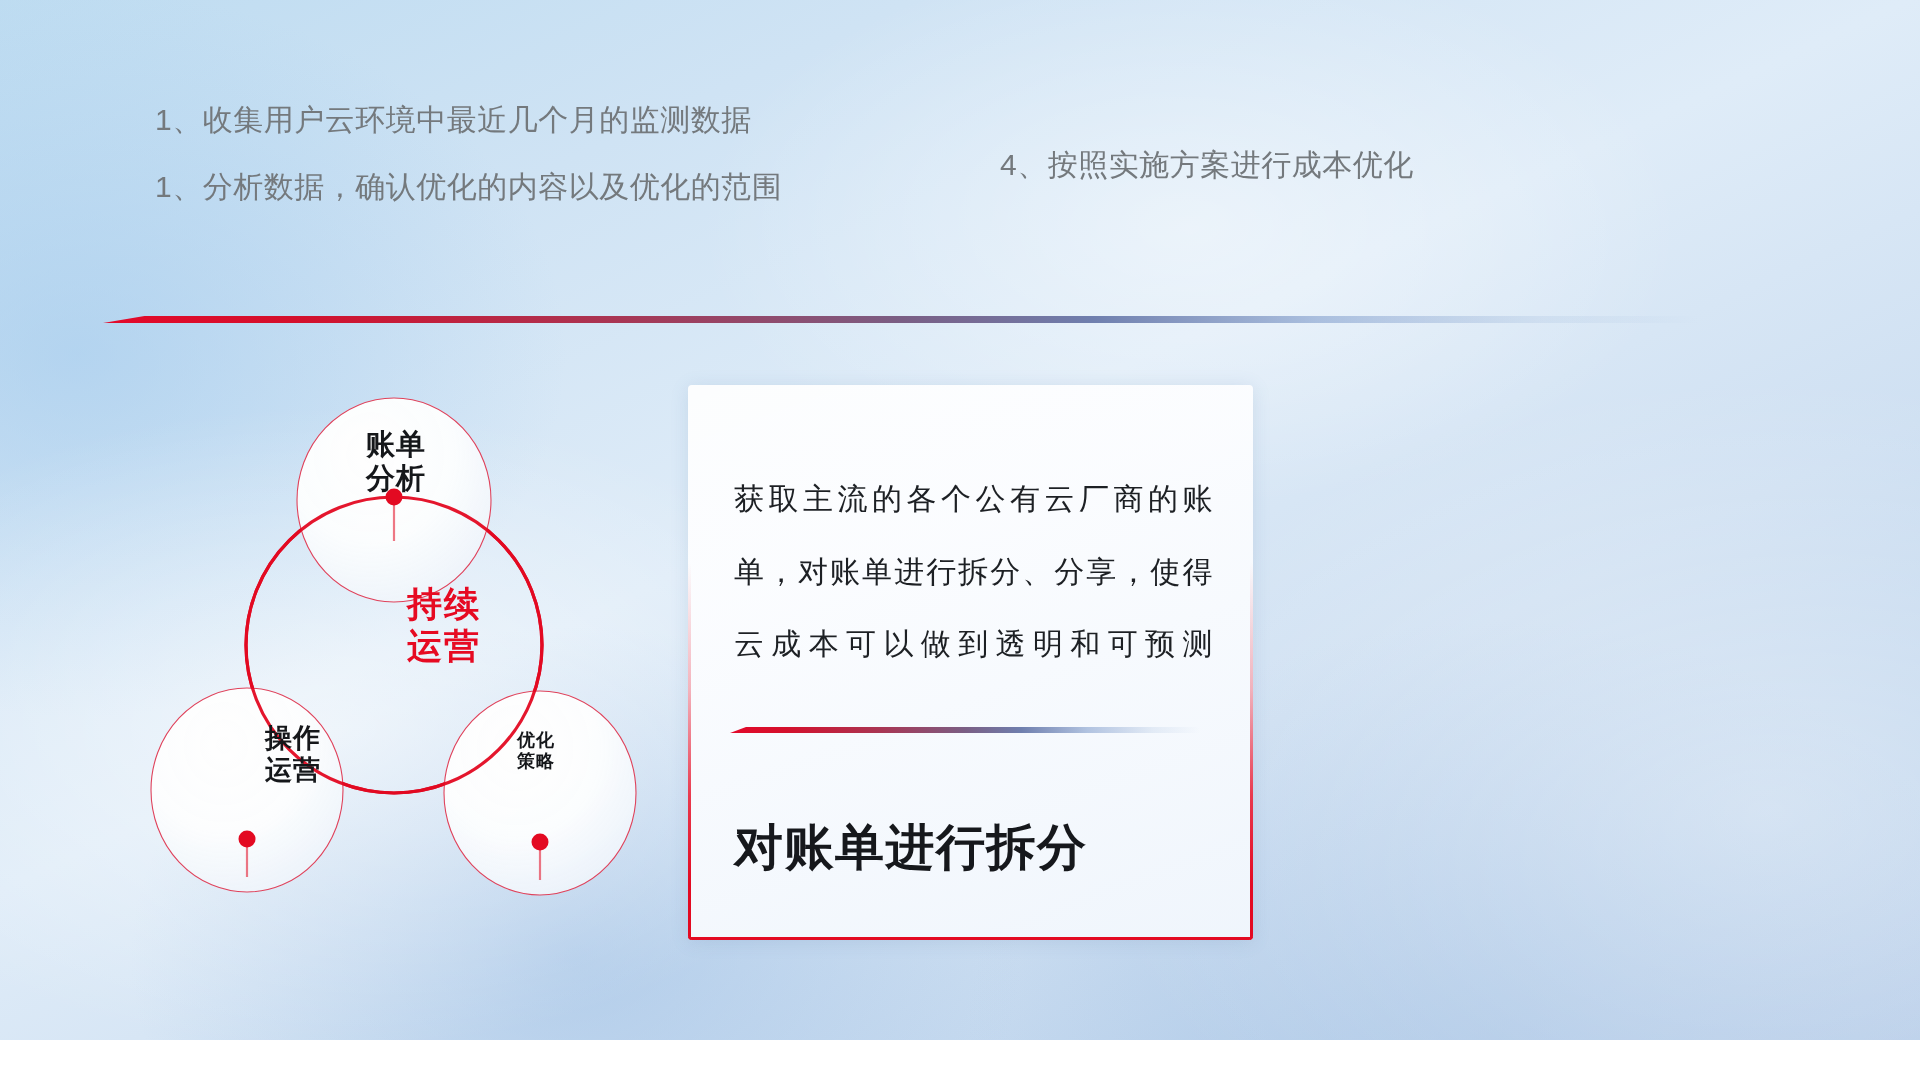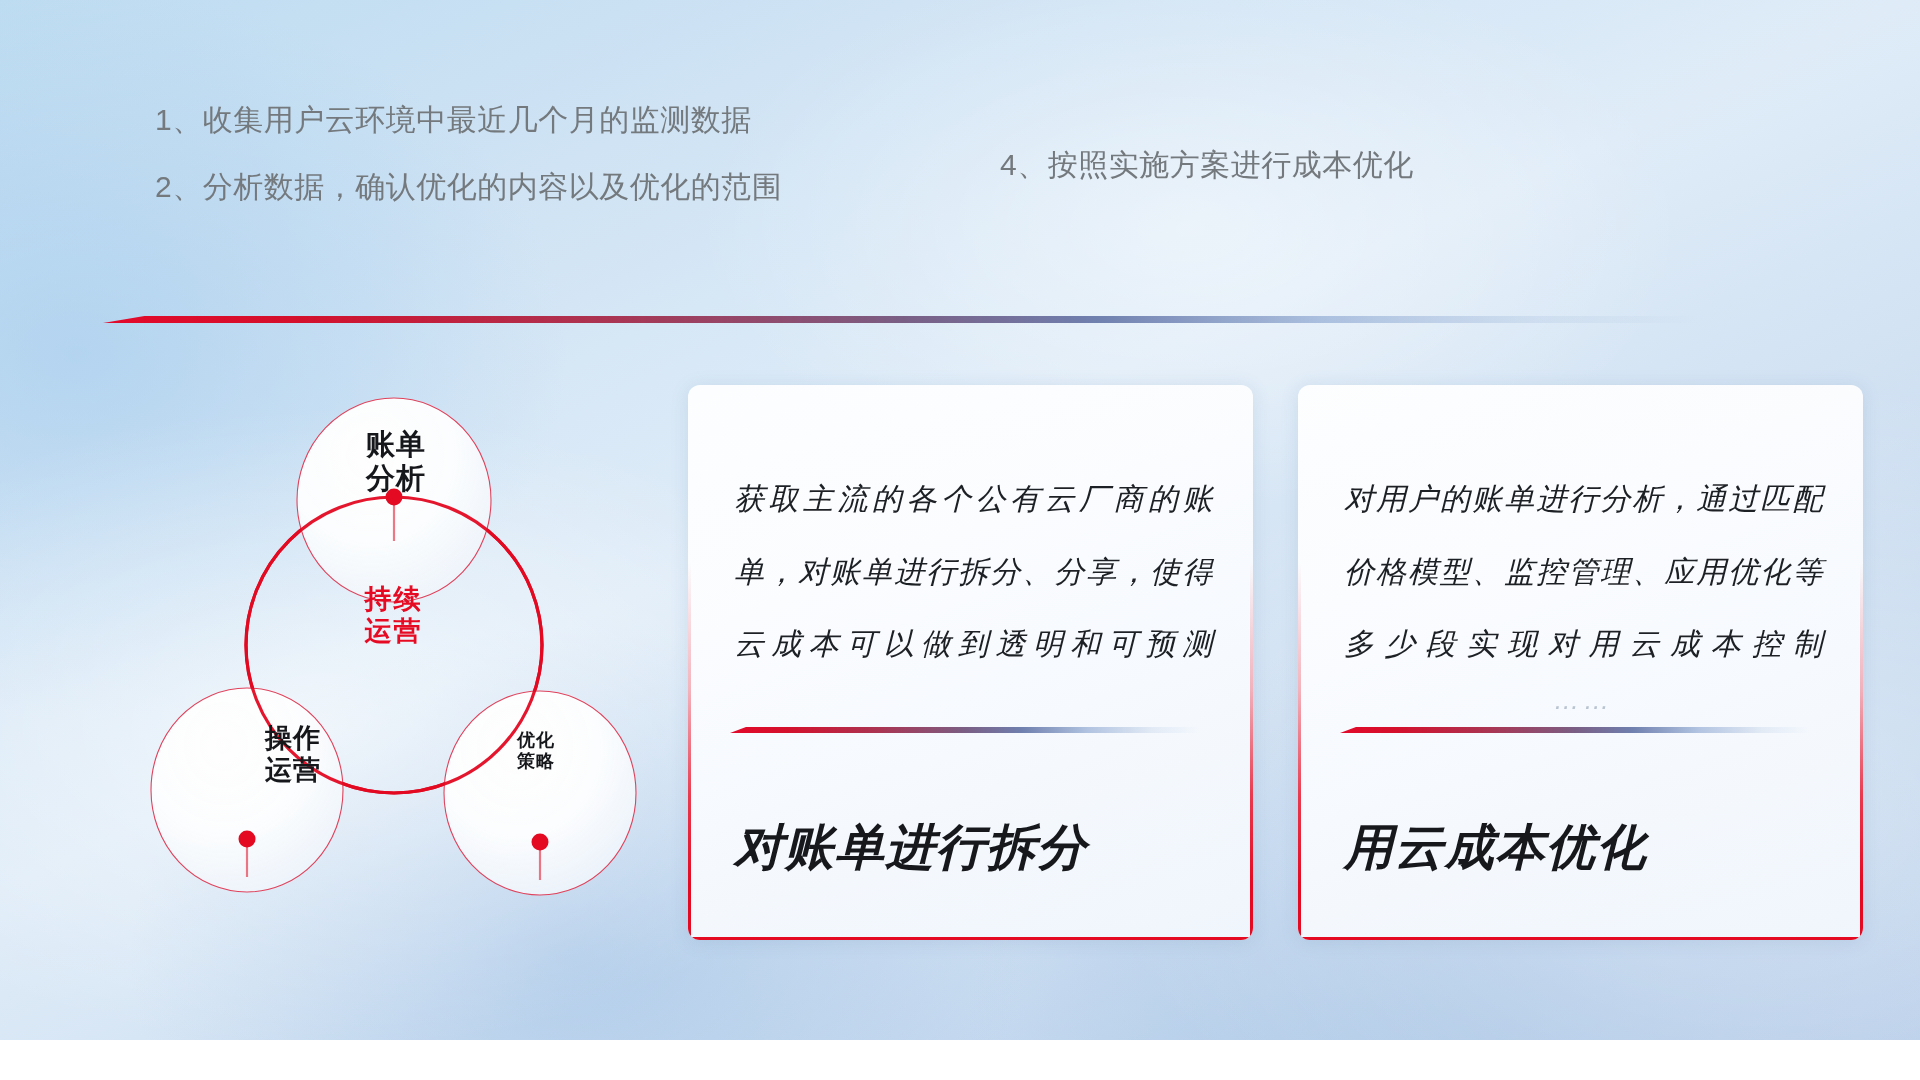--- a/index.html
+++ b/index.html
@@ -84,39 +84,39 @@
     font-weight: 700;
     line-height: 1.18;
     letter-spacing: 1px;
     pointer-events: none;
   }
   #label-top    { left: 205px; top: 82px;  width: 150px; font-size: 29px; }
   #label-left   { left: 55px;  top: 378px; width: 150px; font-size: 27px; text-align: right; }
   #label-right  { left: 345px; top: 385px; width: 150px; font-size: 18px; }
   #label-center {
     left: 190px; top: 238px; width: 175px;
-    font-size: 27px; color: #e60a22; font-weight: 800; line-height: 1.2;
+    font-size: 35px; color: #e60a22; font-weight: 800; line-height: 1.2;
     letter-spacing: 2px;
+    text-align: right;
   }
 
   
   .card {
     position: absolute;
     top: 385px;
     width: 565px;
     height: 555px;
-    border-radius: 12px;
+    border-radius: 4px;
     background: linear-gradient(160deg,
         rgba(255,255,255,0.93) 0%,
         rgba(252,253,255,0.96) 30%,
         rgba(247,250,254,0.97) 62%,
         rgba(242,247,253,0.95) 100%);
     box-shadow: 0 2px 18px rgba(90,125,170,0.16);
     overflow: hidden;
-    font-style: italic;
   }
   #card-1 { left: 688px; }
   #card-2 { left: 1298px; }
 
   .card-edge {
     position: absolute;
     top: 0; bottom: 0;
     width: 3px;
     background: linear-gradient(180deg,
       rgba(230,10,34,0.0) 0%,
@@ -180,21 +180,21 @@
 </style>
 </head>
 <body>
 
 <div id="stage">
 
   <div id="bullets">
 
     <div class="bullet-col" id="bullet-col-left">
       <div class="bullet-item">1、收集用户云环境中最近几个月的监测数据</div>
-      <div class="bullet-item">2、分析数据，确认优化的内容以及优化的范围</div>
+      <div class="bullet-item">1、分析数据，确认优化的内容以及优化的范围</div>
     </div>
 
     <div class="bullet-col" id="bullet-col-right">
       <div class="bullet-item">4、按照实施方案进行成本优化</div>
     </div>
 
   </div>
 
   <div class="taper-rule" id="main-divider"></div>
 
@@ -261,27 +261,14 @@
 
     <div class="card-body">
       <div class="card-text">获取主流的各个公有云厂商的账单，对账单进行拆分、分享，使得云成本可以做到透明和可预测</div>
       <div class="card-ellipsis"></div>
     </div>
 
     <div class="card-rule taper-rule"></div>
     <div class="card-title">对账单进行拆分</div>
   </div>
 
-  <div class="card" id="card-2">
-    <div class="card-edge left"></div>
-    <div class="card-edge right"></div>
-    <div class="card-bottom"></div>
-
-    <div class="card-body">
-      <div class="card-text">对用户的账单进行分析，通过匹配价格模型、监控管理、应用优化等多少段实现对用云成本控制</div>
-      <div class="card-ellipsis">……</div>
-    </div>
-
-    <div class="card-rule taper-rule"></div>
-    <div class="card-title">用云成本优化</div>
-  </div>
 
 </div>
 
 </body></html>

